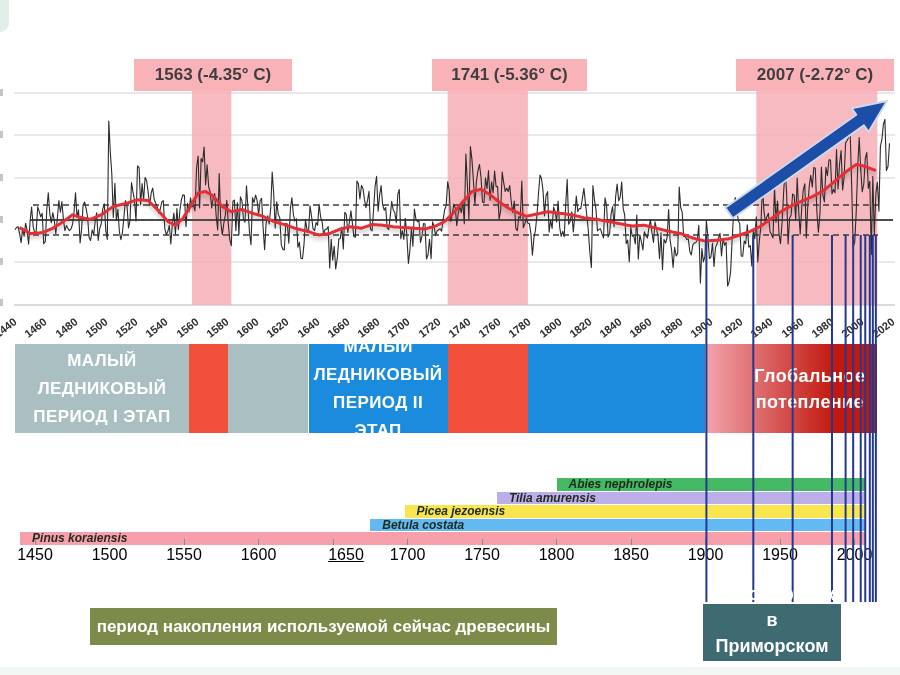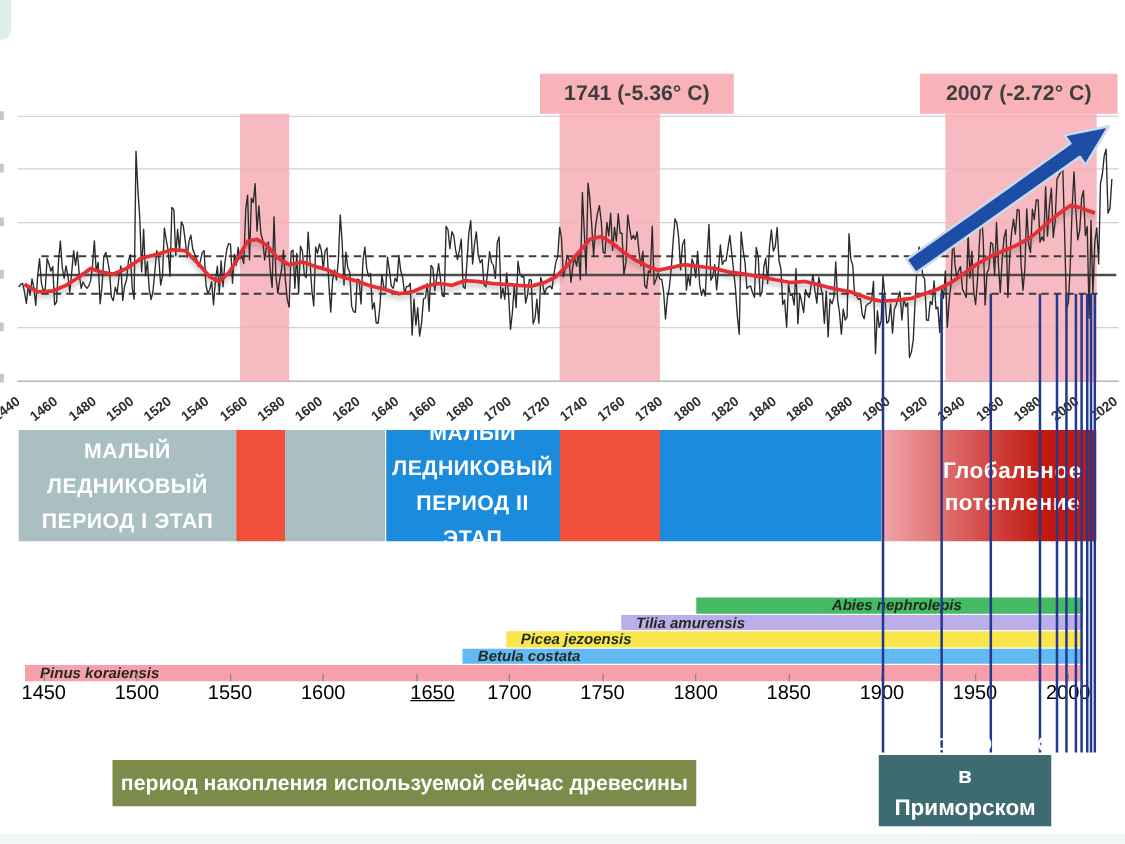--- a/index.html
+++ b/index.html
@@ -42,20 +42,23 @@
        white-space:pre-line;}
   #bottom-strip{position:absolute;left:0;top:667px;width:900px;height:8px;background:#f3f7f4;}
 </style>
 </head>
 <body>
 
 <div id="slide">
   <div id="corner-deco"></div>
 
 
+  <div class="callout" id="callout-1563">
+    <span>1563 (-4.35° C)</span>
+  </div>
   <div class="callout" id="callout-1741">
     <span>1741 (-5.36° C)</span>
   </div>
   <div class="callout" id="callout-2007">
     <span>2007 (-2.72° C)</span>
   </div>
 
   <div id="strip">
       <div class="seg" style="left: 15px; width: 173.987px; background: rgb(169, 191, 193);">
         <div class="seg-label">МАЛЫЙ
@@ -102,21 +105,21 @@
       <div class="xlab" style="left: 638.69px; top: 314px;">1880</div>
       <div class="xlab" style="left: 668.948px; top: 314px;">1900</div>
       <div class="xlab" style="left: 699.207px; top: 314px;">1920</div>
       <div class="xlab" style="left: 729.466px; top: 314px;">1940</div>
       <div class="xlab" style="left: 759.724px; top: 314px;">1960</div>
       <div class="xlab" style="left: 789.983px; top: 314px;">1980</div>
       <div class="xlab" style="left: 820.241px; top: 314px;">2000</div>
       <div class="xlab" style="left: 850.5px; top: 314px;">2020</div>
     </div>
   <div id="species">
-      <div class="sp-bar" style="left: 556.5px; width: 309.92px; top: 478px; background: rgb(69, 185, 100); justify-content: center;">
+      <div class="sp-bar" style="left: 556.5px; width: 309.92px; top: 478px; background: rgb(69, 185, 100);">
         <span class="sp-label">Abies nephrolepis</span>
       </div>
       <div class="sp-bar" style="left: 496.9px; width: 369.52px; top: 491.5px; background: rgb(188, 174, 232);">
         <span class="sp-label">Tilia amurensis</span>
       </div>
       <div class="sp-bar" style="left: 404.52px; width: 461.9px; top: 505px; background: rgb(249, 229, 77);">
         <span class="sp-label">Picea jezoensis</span>
       </div>
       <div class="sp-bar" style="left: 370.25px; width: 496.17px; top: 518.5px; background: rgb(99, 185, 242);">
         <span class="sp-label">Betula costata</span>

